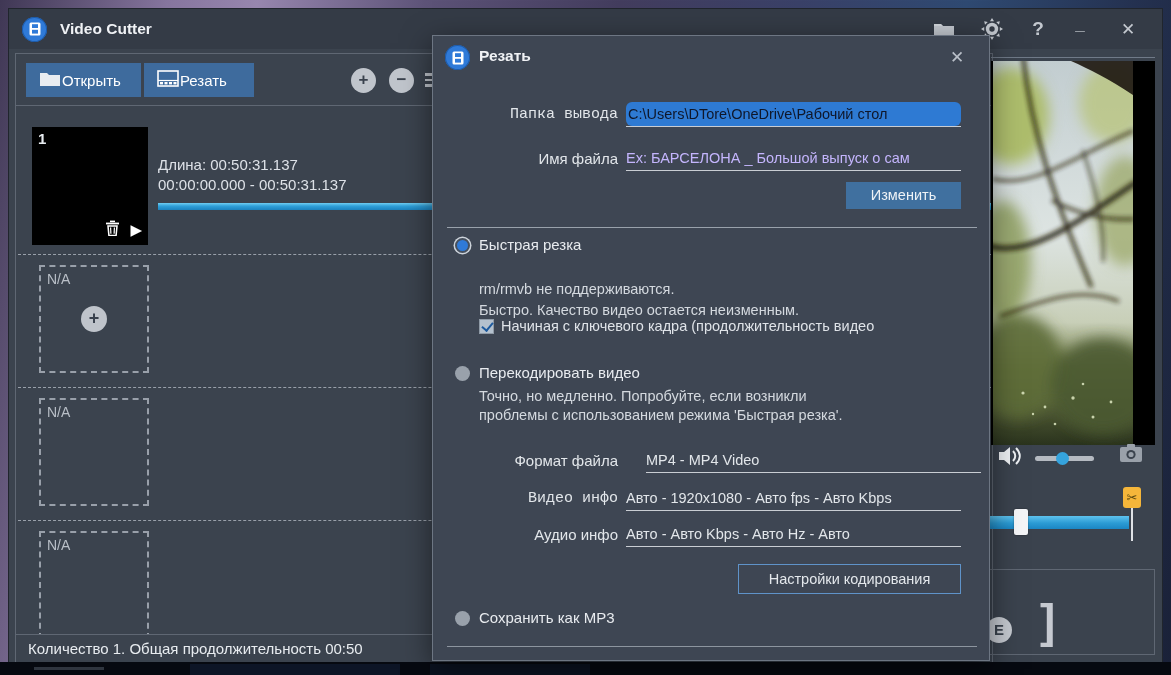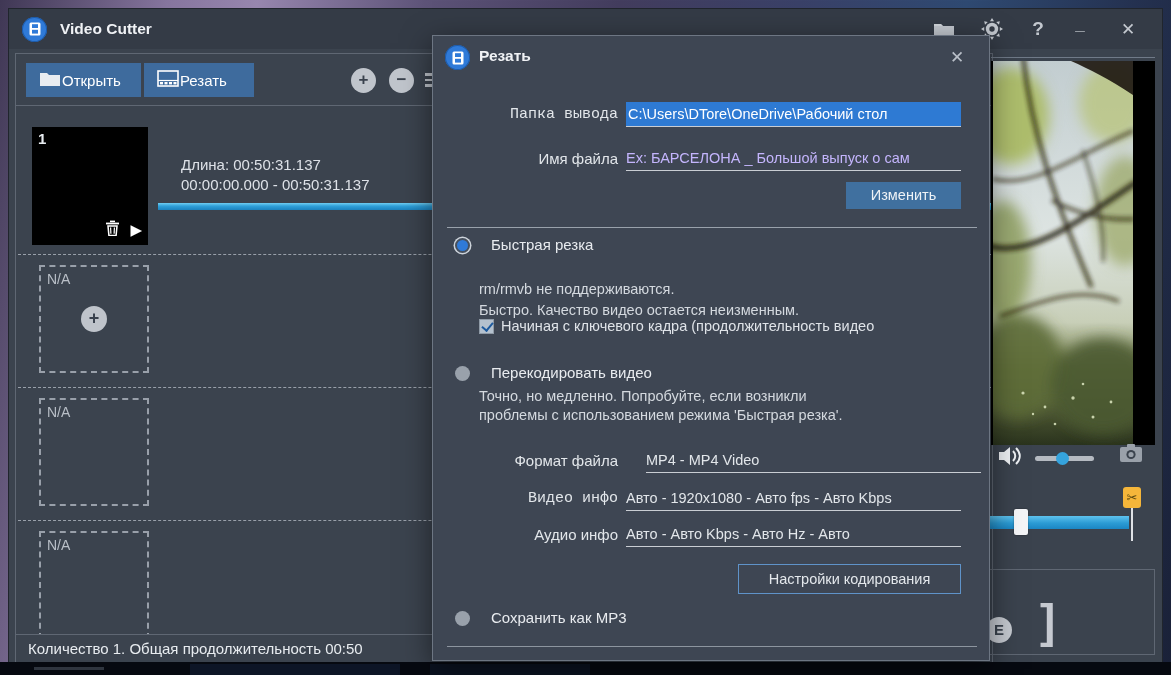--- a/index.html
+++ b/index.html
@@ -31,21 +31,21 @@
   #btn-add-clip { left:335px; } #btn-remove-clip { left:373px; }
   #btn-menu { position:absolute; left:409px; top:19px; width:16px; }
   #btn-menu i { display:block; height:2.5px; background:#c0c5cc; margin-bottom:3px; }
   #clip-list { position:absolute; left:0; top:52px; right:0; bottom:28px; overflow:hidden; }
   .dash-sep { position:absolute; left:2px; right:0; border-top:1px dashed #99a0aa; }
   #sep1 { top:148px; } #sep2 { top:281px; } #sep3 { top:414px; }
   #clip-thumb { position:absolute; left:16px; top:21px; width:116px; height:118px; background:#000; }
   #clip-thumb .clip-idx { position:absolute; left:6px; top:3px; color:#e8ecf0; font-weight:bold; font-size:15px; }
   #clip-thumb .thumb-icons { position:absolute; right:6px; bottom:5px; display:flex; align-items:center; gap:10px; color:#fff; }
   .play-glyph { font-size:15px; color:#fff; }
-  #clip-info { position:absolute; left:142px; top:49px; color:#dde1e7; font-size:15px; line-height:20px;margin-left:23px; }
+  #clip-info { position:absolute; left:142px; top:49px; color:#dde1e7; font-size:15px; line-height:20px; }
   #clip-progress { position:absolute; left:142px; top:97px; right:0; height:7px; background:linear-gradient(180deg,#6fcdf2 0%,#2f9fd8 45%,#1b82be 100%); }
   .na-box { position:absolute; left:23px; width:110px; height:108px; border:2px dashed #99a0aa; }
   #na1 { top:159px; } #na2 { top:292px; } #na3 { top:425px; }
   .na-label { position:absolute; left:6px; top:4px; color:#b9bfc7; font-size:14px; }
   .na-add { position:absolute; left:50%; top:50%; transform:translate(-50%,-50%); width:26px; height:26px; border-radius:50%; background:#bfc4cb; color:#39414d; font-weight:bold; font-size:18px; line-height:24px; text-align:center; }
   #status-bar { position:absolute; left:0; right:0; bottom:0; height:28px; border-top:1px solid #5f6773; display:flex; align-items:center; padding:0 12px; color:#e8ecf0; font-size:15px; white-space:nowrap; overflow:hidden; }
   
   #preview { position:absolute; left:974px; top:33px; width:178px; height:620px; }
   #preview-topline { position:absolute; left:8px; top:15px; width:164px; border-top:1px solid #707a88; }
   #video-box { position:absolute; left:8px; top:19px; width:164px; height:384px; background:#000; }
@@ -63,29 +63,29 @@
   #bracket { position:absolute; left:56px; top:28px; color:#c6cad1; font-weight:bold; font-size:46px; line-height:46px; }
   
   #dialog { position:absolute; left:432px; top:35px; width:558px; height:626px; background:#3e4653; border:1px solid #6d7683; box-shadow:0 8px 28px rgba(0,0,0,.5); z-index:10; }
   #dlg-header { position:absolute; left:0; top:0; right:0; height:40px; }
   #dlg-icon { position:absolute; left:12px; top:9px; }
   #dlg-title { position:absolute; left:46px; top:11px; color:#f0f2f5; font-weight:bold; font-size:15.5px; }
   #dlg-close { position:absolute; left:512px; top:11px; width:24px; height:22px; color:#b9bfc8; font-size:17px; text-align:center; }
   .dlg-label { position:absolute; left:0; width:185px; text-align:right; color:#e2e6ea; font-size:15px; line-height:25px; }
   .dlg-field { position:absolute; left:193px; width:335px; height:25px; border-bottom:1px solid #c9cdd3; font-size:14.5px; line-height:24px; white-space:nowrap; overflow:hidden; color:#e2e6ea; }
   #lbl-out { top:66px;font-family:Liberation Mono, monospace; } #fld-out { top:66px; }
-  #fld-out .sel-val { display:inline-block; min-width:100%; background:#2e7ad3; color:#ffffff; padding:0 2px; }
+  #fld-out .sel-val { display:inline-block; min-width:100%; background:#2e7ad3; color:#0f172a; padding:0 2px;border-radius:6px; }
   #lbl-name { top:110px; } #fld-name { top:110px; color:#c4b5fd; }
   #btn-change { position:absolute; left:413px; top:146px; width:115px; height:27px; background:#40709f; color:#eef2f6; font-size:14.5px; text-align:center; line-height:27px; }
   .dlg-sep { position:absolute; left:14px; width:530px; border-top:1px solid #99a1ab; }
   #dlg-sep1 { top:191px; } #dlg-sep2 { top:610px; border-top-color:#8d959f; }
   .radio { position:absolute; left:22px; width:15px; height:15px; border-radius:50%; }
   .radio.sel { background:#2f7ad8; border:2px solid #46505e; box-shadow:0 0 0 1.5px #cdd3da; }
   .radio.unsel { background:#99a1ab; }
-  .opt-label { position:absolute; left:46px; color:#e8ebef; font-size:15px;margin-left:12px; }
+  .opt-label { position:absolute; left:46px; color:#e8ebef; font-size:15px; }
   .opt-desc { position:absolute; left:46px; color:#d4d9df; font-size:14.5px; }
   #radio-fast { top:202px; } #lbl-fast { top:200px; }
   #fast-desc1 { top:226px;margin-top:40px; } #fast-desc2 { top:245px; }
   #keyframe-check { position:absolute; left:46px; top:283px; width:15px; height:15px; background:#b4c1ce; border:1px solid #8f9aa6; }
   #keyframe-check::after { content:""; position:absolute; left:4px; top:0px; width:5px; height:9px; border:solid #1d5a9e; border-width:0 2.5px 2.5px 0; transform:rotate(40deg); }
   #lbl-keyframe { position:absolute; left:68px; top:282px; width:487px; color:#dfe3e8; font-size:14.5px; white-space:nowrap; overflow:hidden; }
   #radio-re { top:330px; } #lbl-re { top:328px; }
   #re-desc1 { top:352px; } #re-desc2 { top:371px; }
   #lbl-fmt { top:412px; } #fld-fmt { top:412px;margin-left:20px; }
   #lbl-vid { top:450px;font-family:Liberation Mono, monospace; } #fld-vid { top:450px; }

